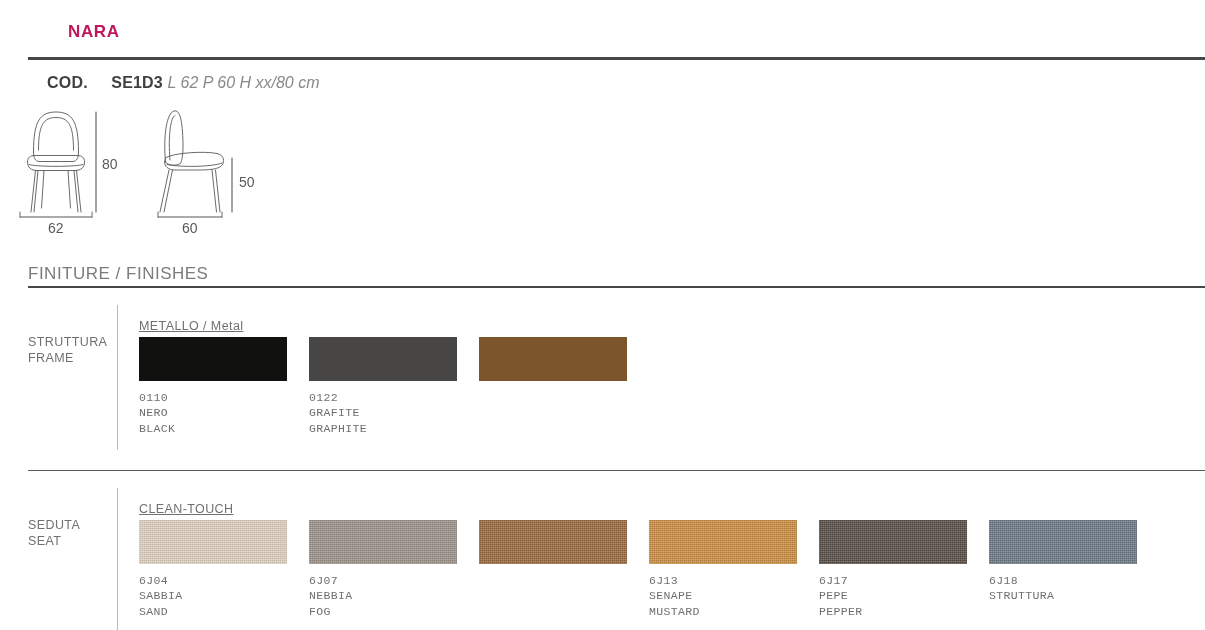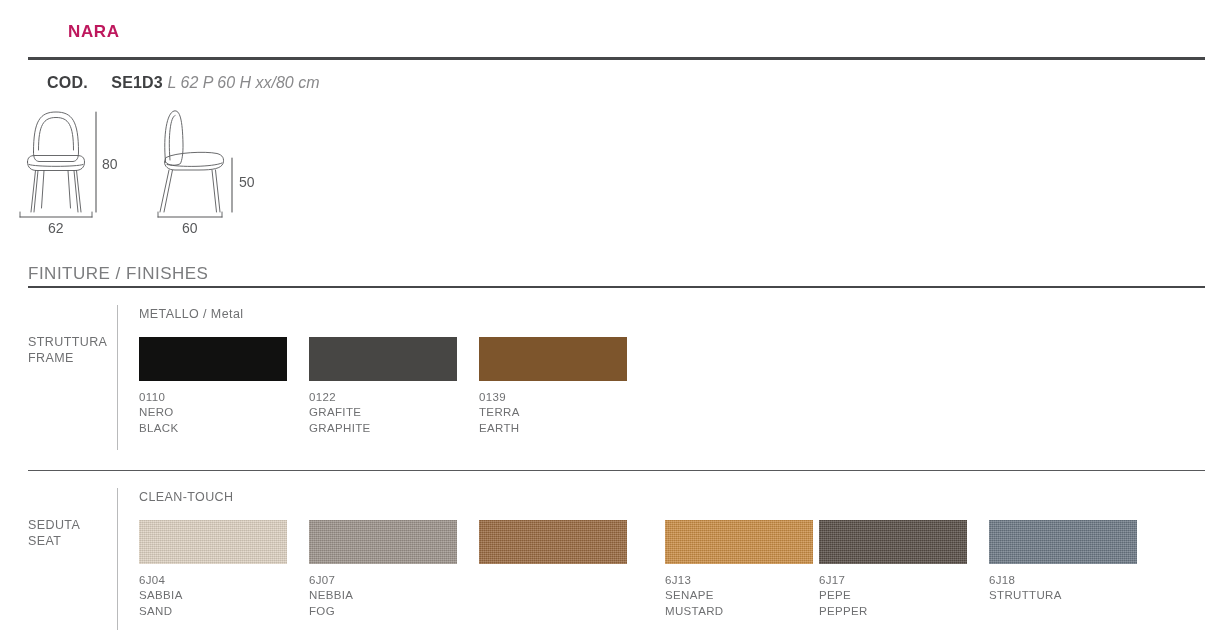--- a/index.html
+++ b/index.html
@@ -100,39 +100,41 @@
     top: 0px;
     width: 1px;
     background: #b9babb;
   }
   #section-frame .section-divider { height: 145px; }
   #section-seat  .section-divider { height: 142px; }
 
   .material-name {
     position: absolute;
     left: 139px;
-    top: 2px;
+    top: 14px;
     font-size: 12.5px;
     letter-spacing: 0.4px;
     color: #6f7072;
     white-space: nowrap;
+    text-decoration: underline;
   }
 
   
   .swatch-row {
     position: absolute;
     left: 139px;
     top: 32px;
     width: 1060px;
     height: 110px;
   }
   .swatch-item {
     position: absolute;
     top: 0;
     width: 148px;
+    font-family: Liberation Mono, monospace;
   }
   .swatch-chip {
     width: 148px;
     height: 44px;
     display: block;
   }
   .swatch-chip.fabric {
     
     background-image:
       repeating-linear-gradient(0deg,
@@ -262,25 +264,20 @@
       <div class="swatch-item" style="left: 170px;">
         <span class="swatch-chip" style="background-color: rgb(71, 70, 68);"></span>
         <div class="swatch-caption">
           <div>0122</div>
           <div>GRAFITE</div>
           <div>GRAPHITE</div>
         </div>
       </div>
       <div class="swatch-item" style="left: 340px;">
         <span class="swatch-chip" style="background-color: rgb(125, 85, 44);"></span>
-        <div class="swatch-caption">
-          <div>0139</div>
-          <div>TERRA</div>
-          <div>EARTH</div>
-        </div>
       </div>
     </div>
 </div>
 
 <div id="rule-seat"></div>
 
 <div class="section" id="section-seat">
   <div class="section-name">
     <div>SEDUTA</div>
     <div>SEAT</div>
@@ -300,21 +297,21 @@
         <span class="swatch-chip fabric" style="background-color: rgb(156, 147, 139);"></span>
         <div class="swatch-caption">
           <div>6J07</div>
           <div>NEBBIA</div>
           <div>FOG</div>
         </div>
       </div>
       <div class="swatch-item" style="left: 340px;">
         <span class="swatch-chip fabric" style="background-color: rgb(153, 105, 63);"></span>
       </div>
-      <div class="swatch-item" style="left: 510px; margin-left: 16px;">
+      <div class="swatch-item" style="left: 510px;">
         <span class="swatch-chip fabric" style="background-color: rgb(203, 141, 68);"></span>
         <div class="swatch-caption">
           <div>6J13</div>
           <div>SENAPE</div>
           <div>MUSTARD</div>
         </div>
       </div>
       <div class="swatch-item" style="left: 680px;">
         <span class="swatch-chip fabric" style="background-color: rgb(87, 77, 70);"></span>
         <div class="swatch-caption">

